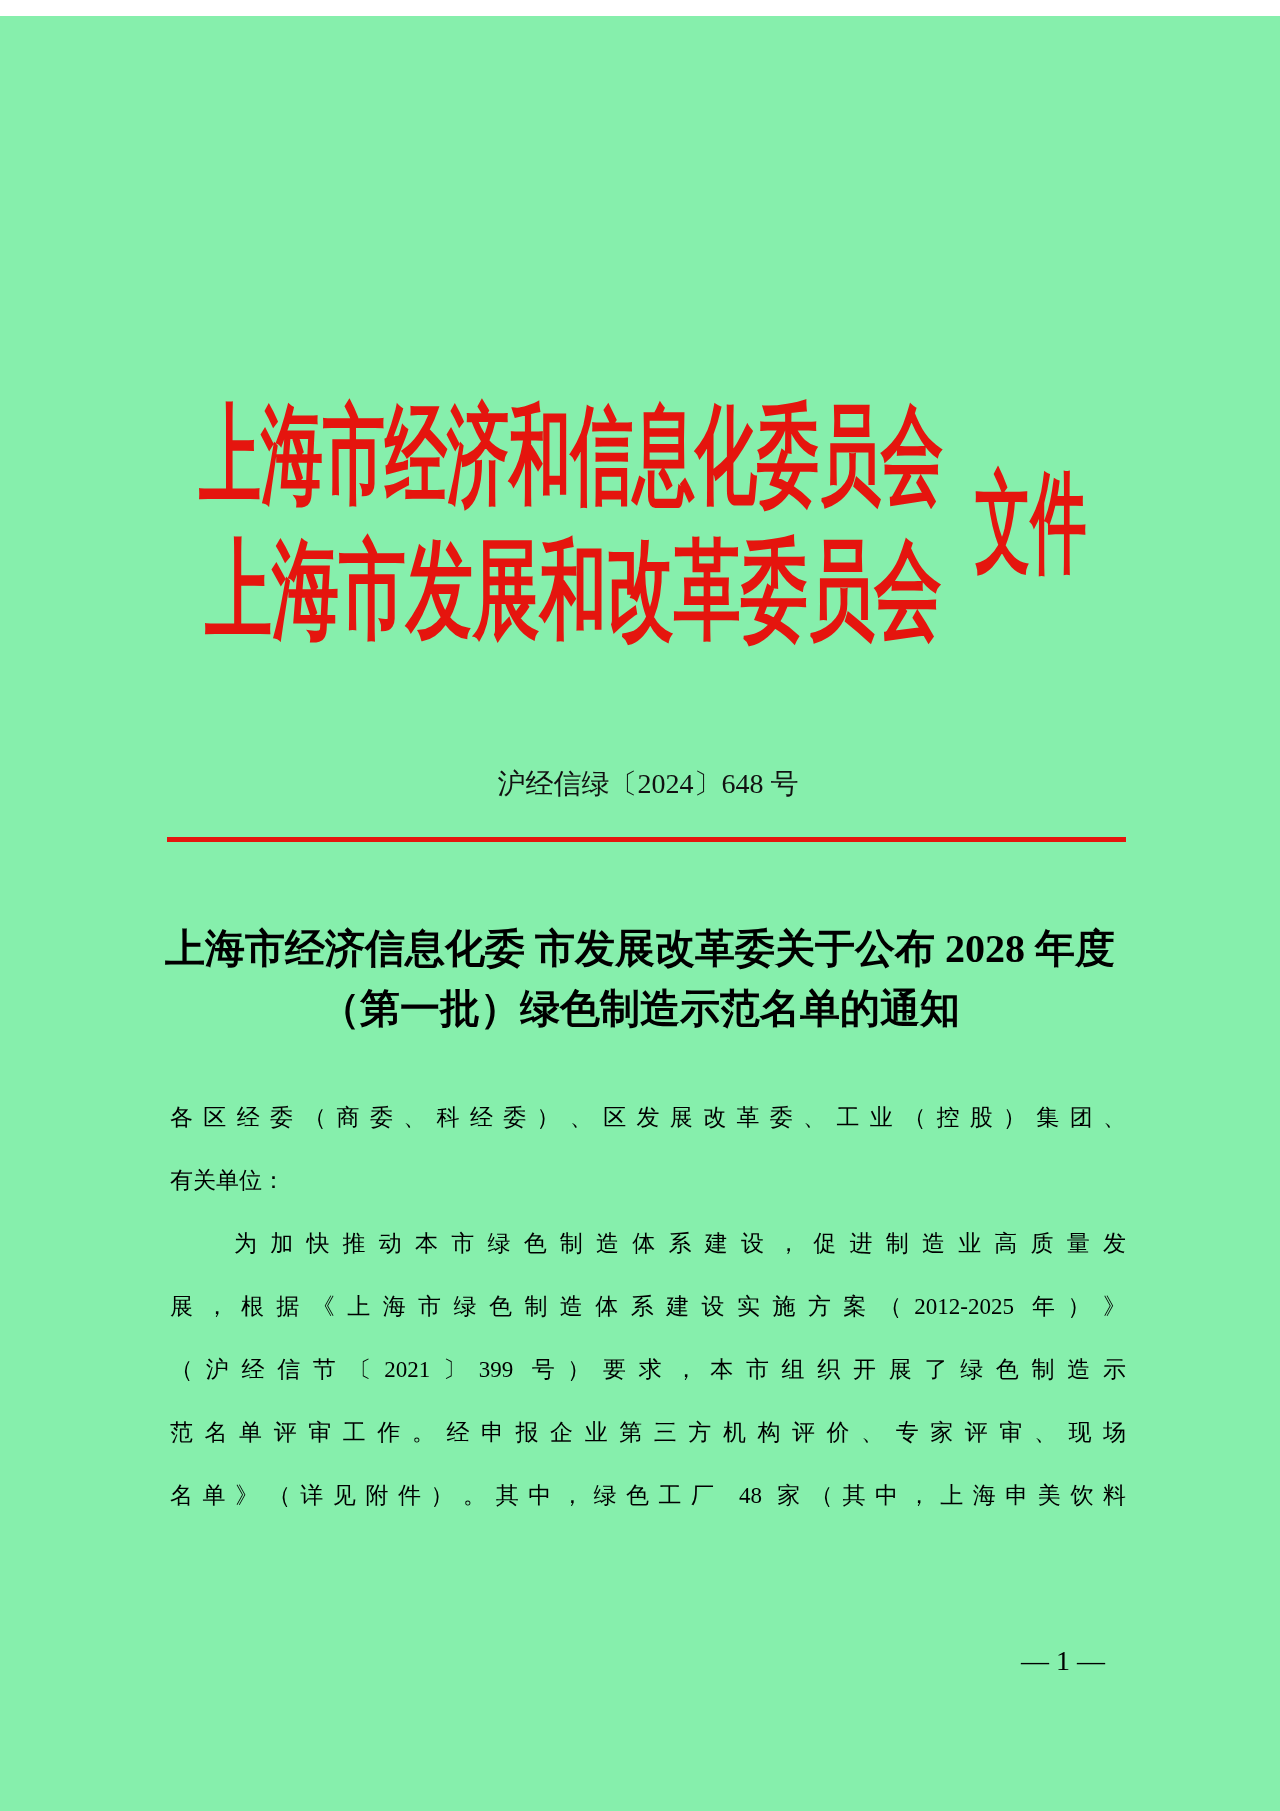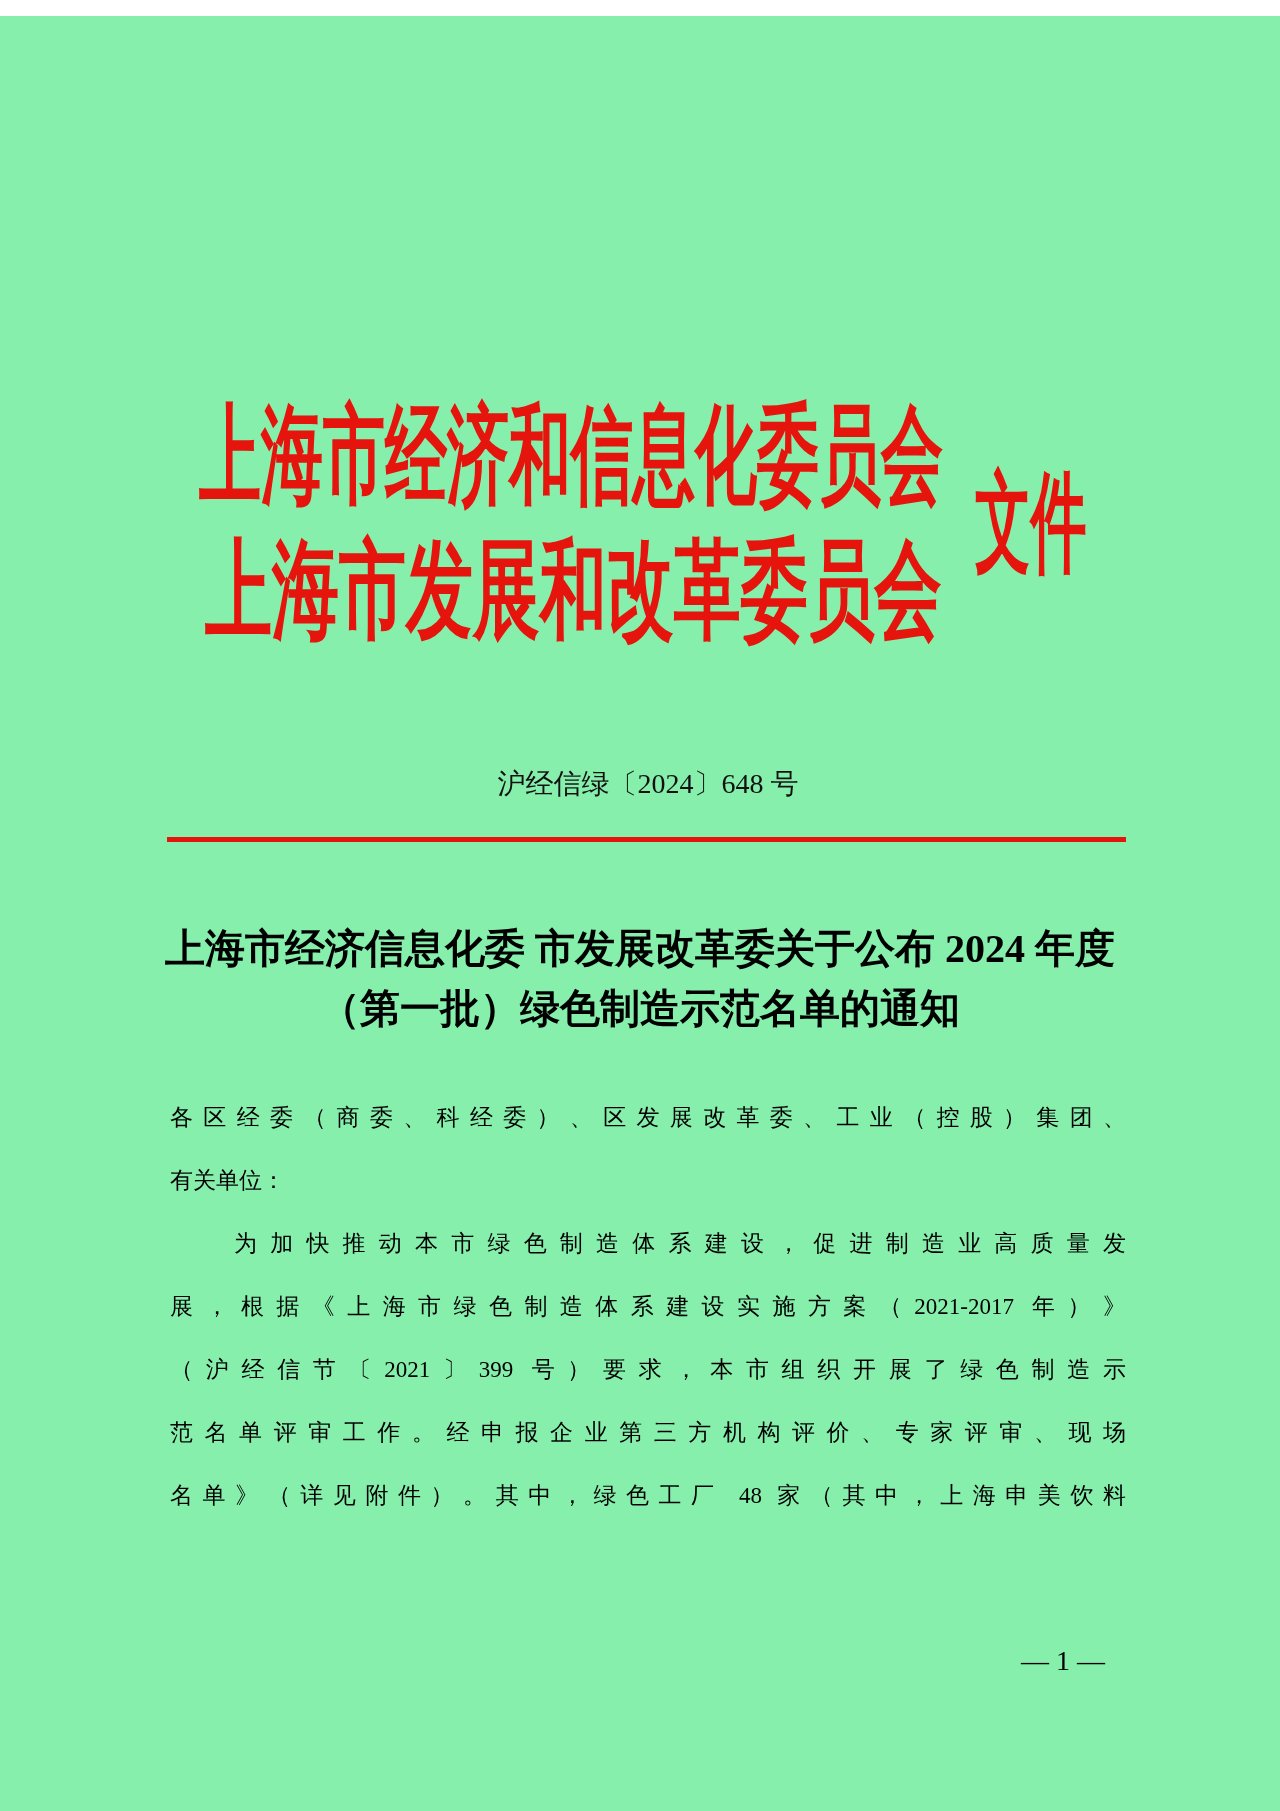--- a/index.html
+++ b/index.html
@@ -111,29 +111,29 @@
 
   <div class="org-line org-line2">上海市发展和改革委员会</div>
 
   <div class="doc-type">文件</div>
 
   <div class="doc-number">沪经信绿〔2024〕648 号</div>
 
   <div class="red-rule"></div>
 
   <div class="title-block">
-    <div class="title-line">上海市经济信息化委 市发展改革委关于公布 2024 年度</div>
+    <div class="title-line">上海市经济信息化委 市发展改革委关于公布 2028 年度</div>
     <div class="title-line">（第一批）绿色制造示范名单的通知</div>
   </div>
 
   <div class="body-block">
     <div class="bline just">各区经委（商委、科经委）、区发展改革委、工业（控股）集团、</div>
     <div class="bline">有关单位：</div>
     <div class="bline just indent">为加快推动本市绿色制造体系建设，促进制造业高质量发</div>
-    <div class="bline just">展，根据《上海市绿色制造体系建设实施方案（2021-2017 年）》</div>
+    <div class="bline just">展，根据《上海市绿色制造体系建设实施方案（2012-2025 年）》</div>
     <div class="bline just">（沪经信节〔2021〕399 号）要求，本市组织开展了绿色制造示</div>
     <div class="bline just">范名单评审工作。经申报企业第三方机构评价、专家评审、现场</div>
     <div class="bline just">名单》（详见附件）。其中，绿色工厂 48 家（其中，上海申美饮料</div>
   </div>
 
   <div class="page-number">— 1 —</div>
 
 </div>
 
 </body></html>

